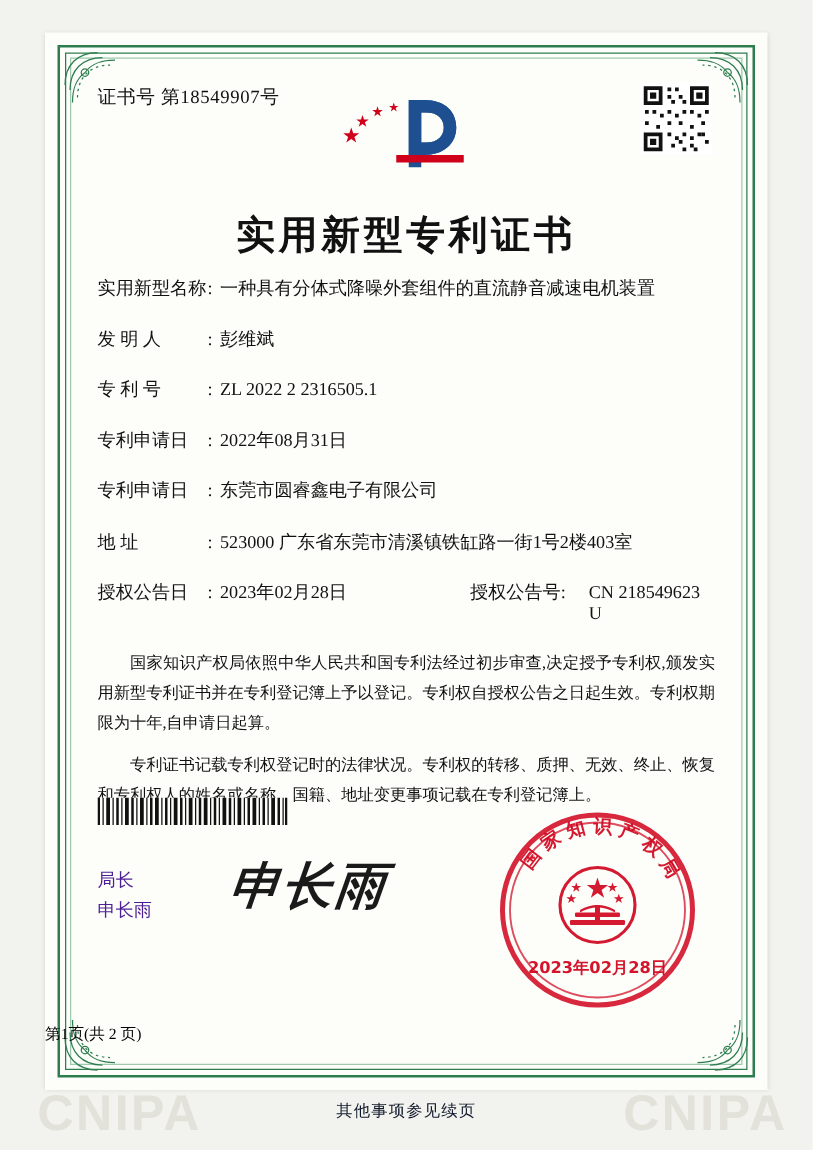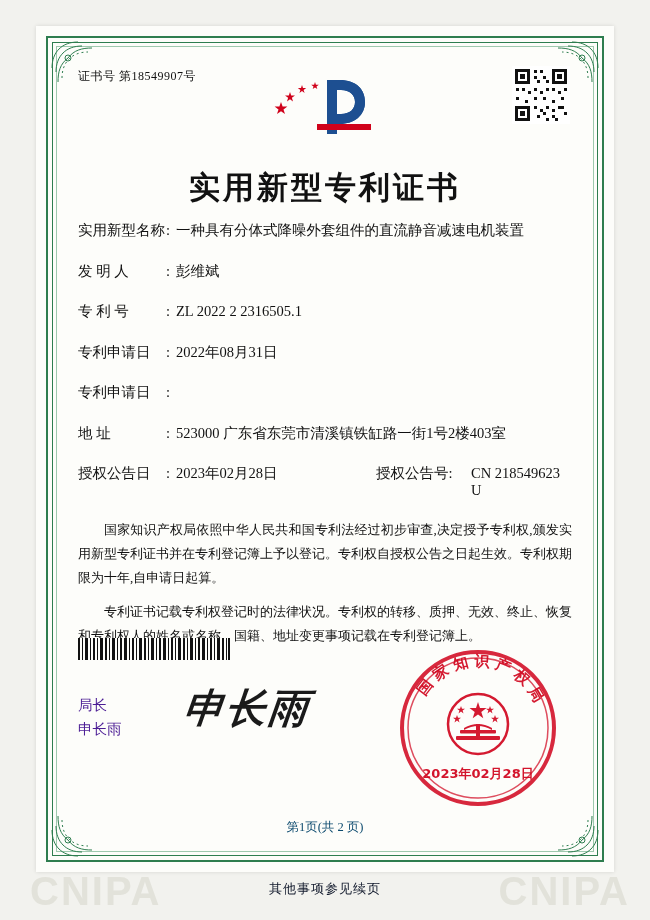--- a/index.html
+++ b/index.html
@@ -71,21 +71,21 @@
   .corner.tl { left: 12px;  top: 12px; }
   .corner.tr { right: 12px; top: 12px;  transform: scaleX(-1); }
   .corner.bl { left: 12px;  bottom: 12px; transform: scaleY(-1); }
   .corner.br { right: 12px; bottom: 12px; transform: scale(-1,-1); }
 
   
   .cert-no {
     position: absolute;
     left: 42px;
     top: 42px;
-    font-size: 12px;
+    font-size: 15px;
     color: #111;
     letter-spacing: 0.5px;
   }
 
   .logo {
     position: absolute;
     left: 50%;
     top: 46px;
     transform: translateX(-50%);
     width: 120px;
@@ -203,23 +203,22 @@
     top: 618px;
     width: 168px;
     height: 168px;
   }
   .seal svg { display: block; }
 
   .page-no {
     position: absolute;
     left: 0; right: 0;
     bottom: 36px;
-    text-align: center;
     font-size: 12.5px;
-    color: #0c4a6e;
+    color: #000000;
   }
 
   .footer-note {
     position: absolute;
     left: 0; right: 0;
     bottom: 22px;
     text-align: center;
     font-size: 13px;
     color: #0f172a;
     letter-spacing: 1px;
@@ -379,20 +378,21 @@
 
     <div class="field-row">
       <div class="field-label">专利申请日</div>
       <div class="field-colon">:</div>
       <div class="field-value">2022年08月31日</div>
     </div>
 
     <div class="field-row">
       <div class="field-label">专利申请日</div>
       <div class="field-colon">:</div>
+      <div class="field-value">东莞市圆睿鑫电子有限公司</div>
     </div>
 
     <div class="field-row">
       <div class="field-label spread">地 址</div>
       <div class="field-colon">:</div>
       <div class="field-value">523000 广东省东莞市清溪镇铁缸路一街1号2楼403室</div>
     </div>
 
     <div class="field-row">
       <div class="field-label">授权公告日</div>

